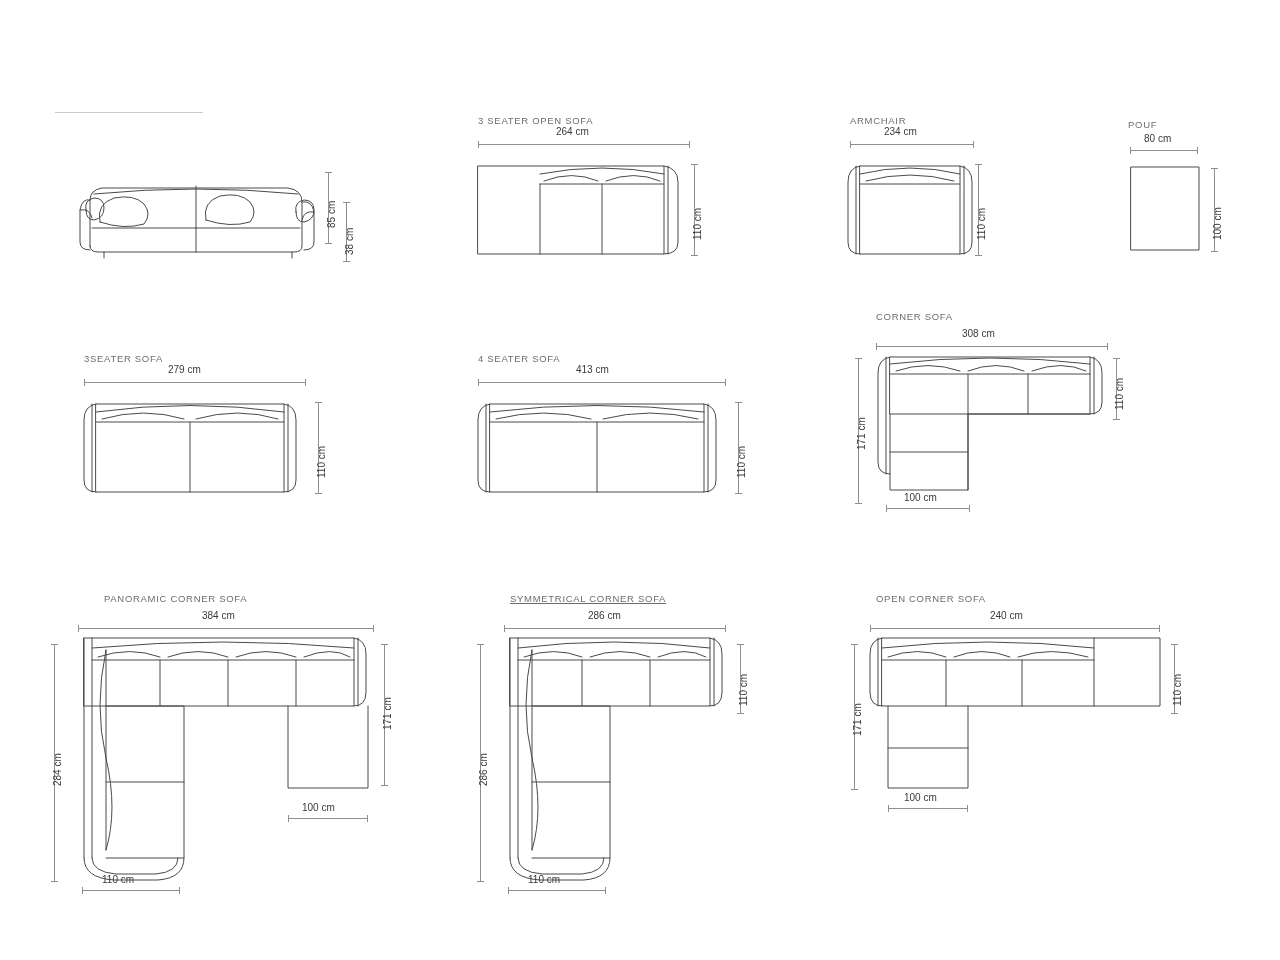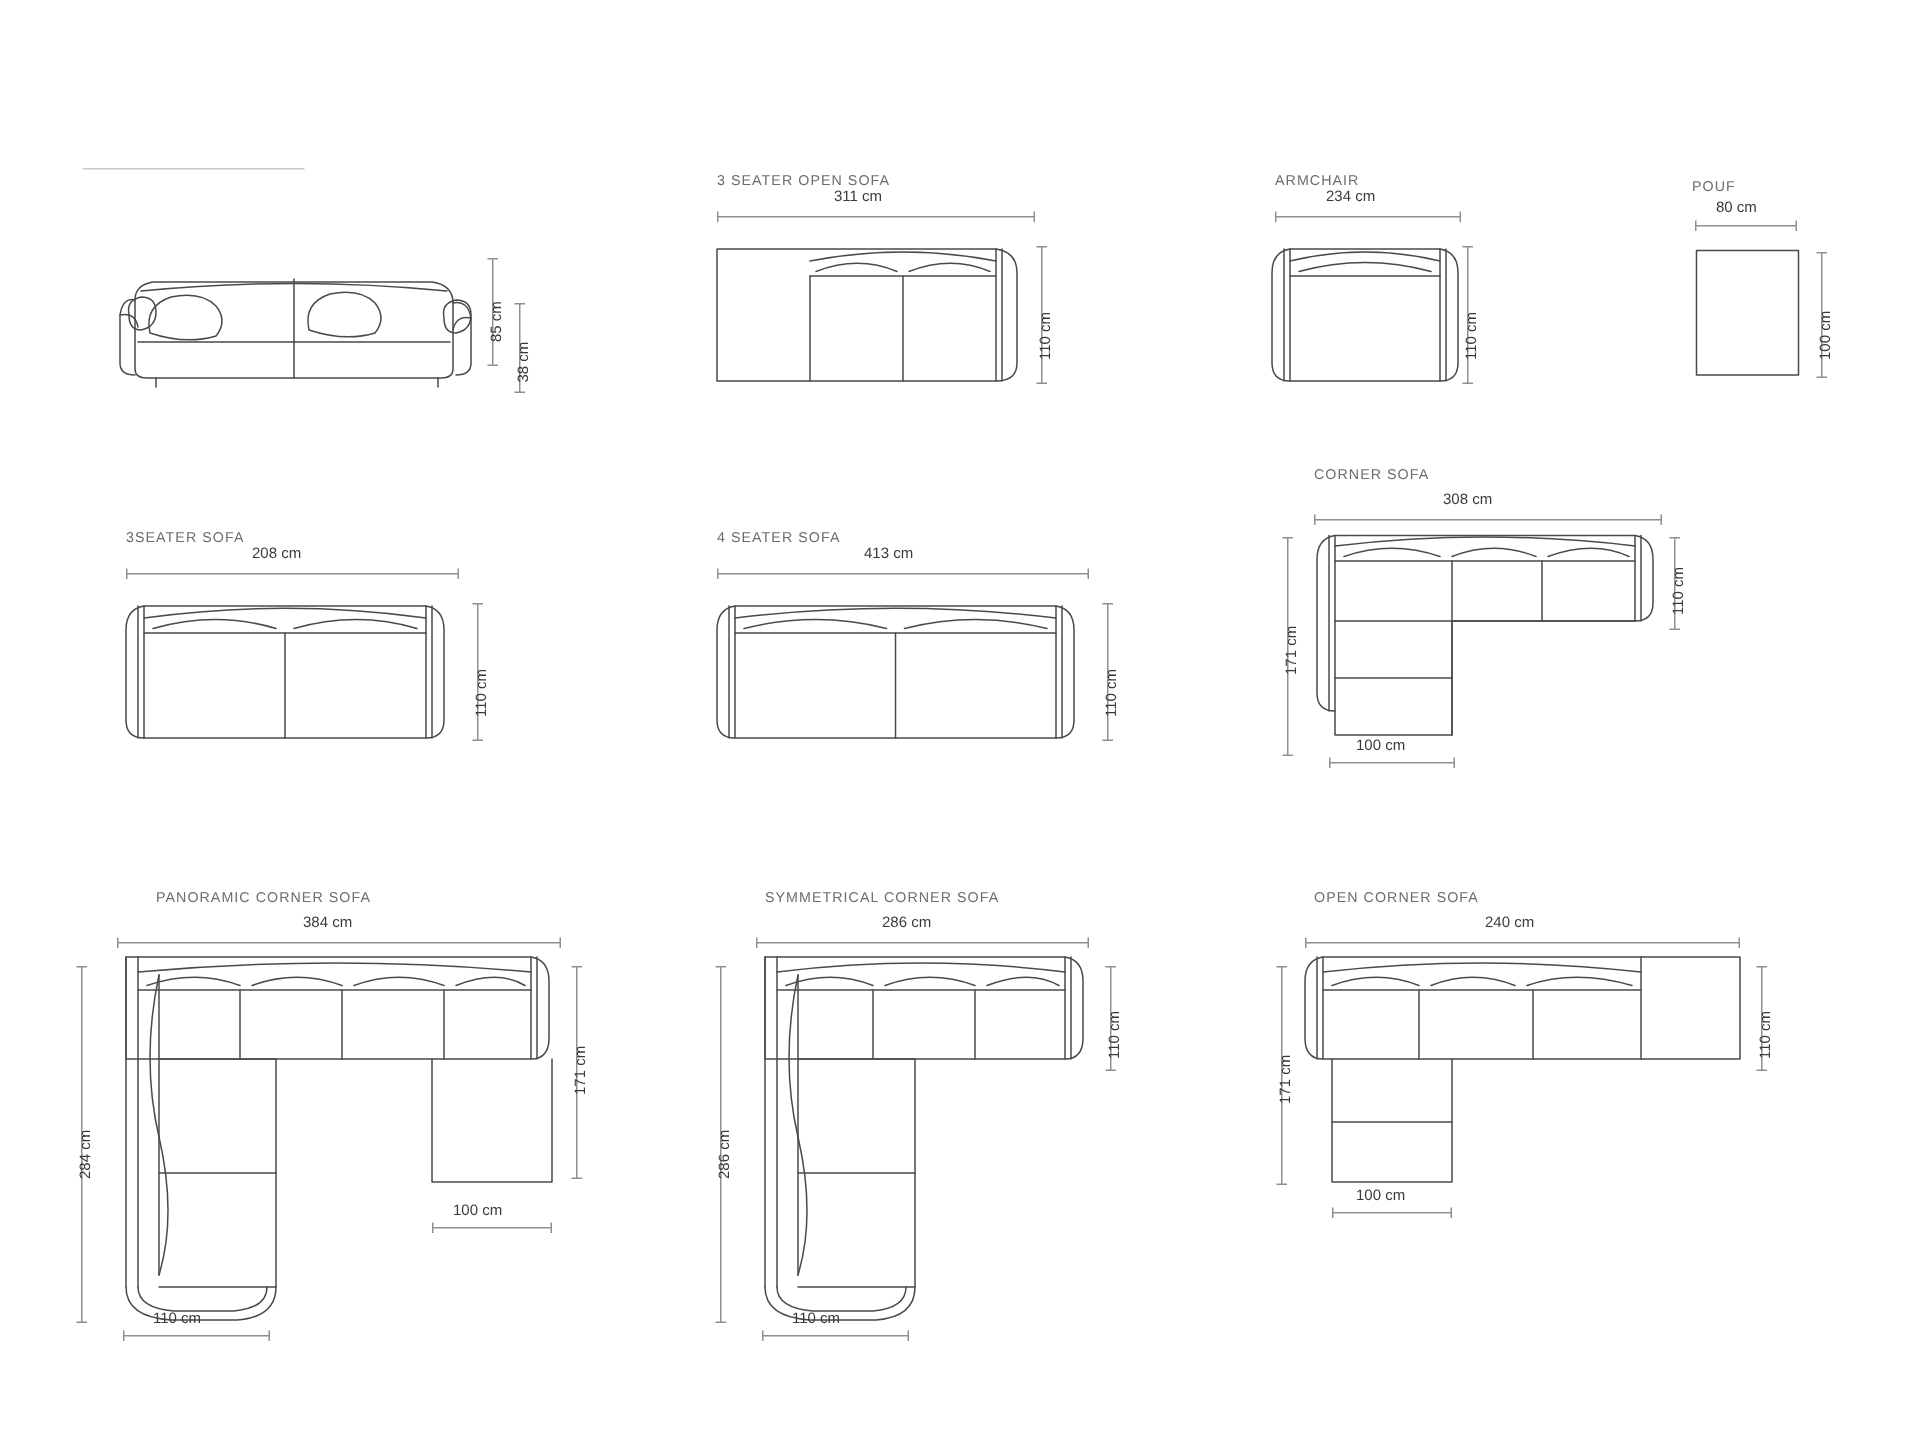--- a/index.html
+++ b/index.html
@@ -156,21 +156,21 @@
     <div class="dim vert" style="left:266px; top:78px;">85 cm</div>
 
     <div class="dimline-v" style="left:286px; top:52px; height:60px;"></div>
     <div class="dim vert" style="left:284px; top:105px;">38 cm</div>
   </div>
 
   <div class="item" style="left:478px; top:112px; width:240px; height:160px;padding-left:39px;">
     <div class="item-label" style="left:0; top:3px;">3 SEATER OPEN SOFA</div>
 
     <div class="dimline-h" style="left:0px; top:32px; width:212px;"></div>
-    <div class="dim" style="left:78px; top:14px;">311 cm</div>
+    <div class="dim" style="left:78px; top:14px;">264 cm</div>
 
     <div class="draw" style="left:0; top:44px;">
       <svg width="216" height="106" viewBox="0 0 216 106">
 
         <path class="ln" d="M0 10 L186 10 L186 98 L0 98 Z"></path>
 
         <path class="ln" d="M186 10 Q200 12 200 26 L200 86 Q200 98 186 98"></path>
         <path class="ln" d="M190 10 L190 98"></path>
 
         <path class="ln" d="M62 28 L62 98"></path>
@@ -220,21 +220,21 @@
         <path class="ln" d="M3 3 L71 3 L71 86 L3 86 Z"></path>
       </svg>
     </div>
     <div class="dimline-v" style="left:86px; top:52px; height:84px;"></div>
     <div class="dim vert" style="left:84px; top:124px;">100 cm</div>
   </div>
 
   <div class="item" style="left:84px; top:350px; width:250px; height:160px;">
     <div class="item-label" style="left:0; top:3px;">3SEATER SOFA</div>
     <div class="dimline-h" style="left:0px; top:32px; width:222px;"></div>
-    <div class="dim" style="left:84px; top:14px;">208 cm</div>
+    <div class="dim" style="left:84px; top:14px;">279 cm</div>
     <div class="draw" style="left:0; top:44px;">
       <svg width="226" height="106" viewBox="0 0 226 106">
         <path class="ln" d="M12 10 L200 10 L200 98 L12 98 Z"></path>
         <path class="ln" d="M12 10 Q0 12 0 26 L0 86 Q0 98 12 98"></path>
         <path class="ln" d="M8 10 L8 98"></path>
         <path class="ln" d="M200 10 Q212 12 212 26 L212 86 Q212 98 200 98"></path>
         <path class="ln" d="M204 10 L204 98"></path>
         <path class="ln" d="M12 28 L200 28"></path>
         <path class="ln" d="M12 18 Q106 5 200 18"></path>
         <path class="ln" d="M18 25 Q60 13 100 25"></path>
@@ -355,21 +355,21 @@
     <div class="dim vert" style="left:-32px; top:196px;">284 cm</div>
 
     <div class="dimline-h" style="left:204px; top:228px; width:80px;"></div>
     <div class="dim" style="left:218px; top:212px;">100 cm</div>
 
     <div class="dimline-h" style="left:-2px; top:300px; width:98px;"></div>
     <div class="dim" style="left:18px; top:284px;">110 cm</div>
   </div>
 
   <div class="item" style="left:510px; top:590px; width:260px; height:330px;">
-    <div class="item-label" style="left:0; top:3px;">SYMMETRICAL CORNER SOFA</div>
+    <div class="item-label" style="left:0; top:3px;text-decoration:underline;">SYMMETRICAL CORNER SOFA</div>
     <div class="dimline-h" style="left:-6px; top:38px; width:222px;"></div>
     <div class="dim" style="left:78px; top:20px;">286 cm</div>
 
     <div class="draw" style="left:0; top:48px;">
       <svg width="230" height="260" viewBox="0 0 230 260">
 
         <path class="ln" d="M0 0 L200 0 L200 68 L0 68 Z"></path>
         <path class="ln" d="M200 0 Q212 2 212 16 L212 54 Q212 68 200 68"></path>
         <path class="ln" d="M204 0 L204 68"></path>
         <path class="ln" d="M8 22 L200 22"></path>

